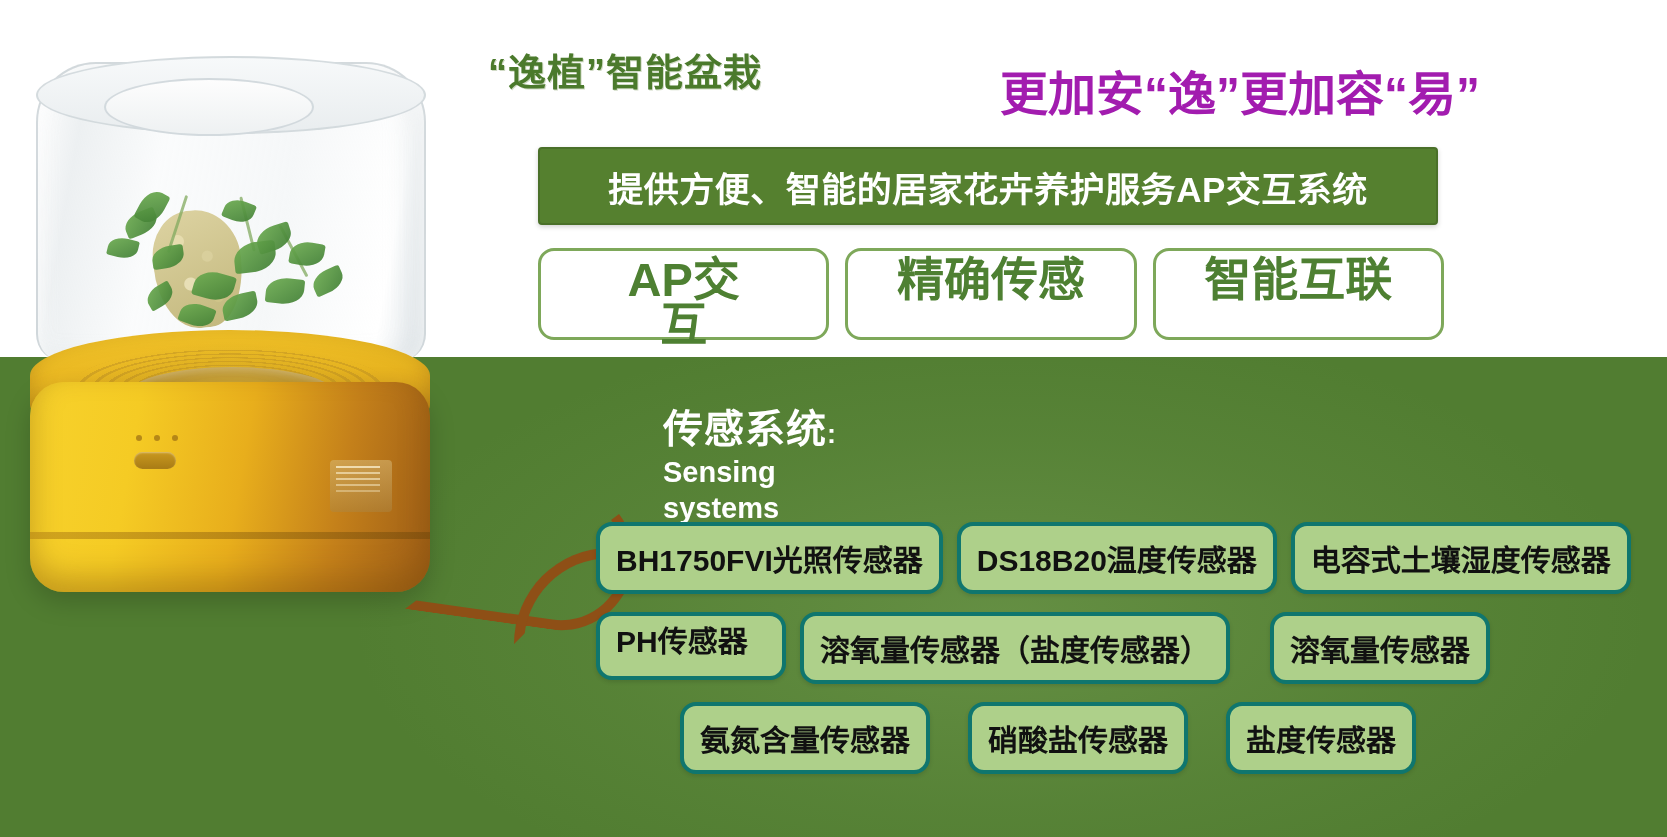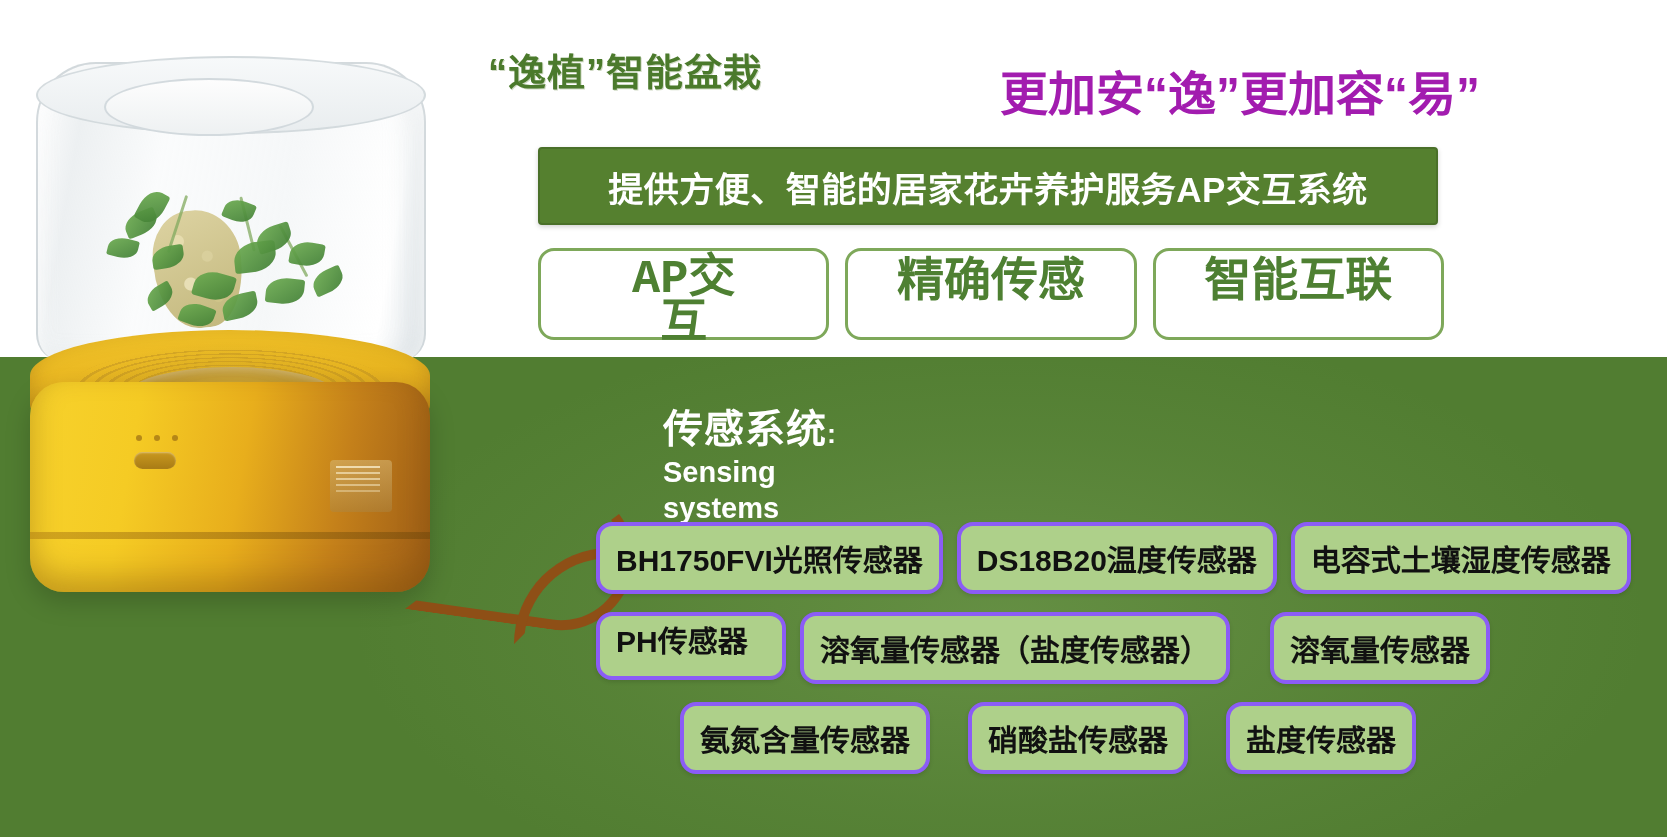--- a/index.html
+++ b/index.html
@@ -271,21 +271,20 @@
     font-weight: 700;
     color: #4e8032;
     line-height: 0.96;
     text-align: center;
     width: 100%;
   }
   .feature-card.overflow .feature-text {
     
     width: 120px;
     word-break: break-all;
-    font-family: Liberation Mono, monospace;
   }
 
   
   .sensing-head {
     position: absolute;
     left: 663px; top: 408px;
     width: 300px;
     color: #ffffff;
   }
   .sensing-cn {
@@ -316,21 +315,21 @@
     display: flex;
     align-items: flex-start;
     margin-bottom: 18px;
   }
   .tag-row.r1 { justify-content: flex-start; gap: 14px; }
   .tag-row.r2 { justify-content: flex-start; gap: 14px; margin-top: 8px; }
   .tag-row.r3 { justify-content: flex-start; gap: 38px; margin-top: 10px; padding-left: 84px; }
 
   .tag {
     background: #aed08a;
-    border: 4px solid #8b5cf6;
+    border: 4px solid #0f766e;
     border-radius: 16px;
     padding: 10px 16px;
     font-size: 30px;
     font-weight: 700;
     color: #111111;
     white-space: nowrap;
     box-shadow: 0 2px 4px rgba(0,0,0,0.12);
   }
   .tag.narrow {
     width: 190px;

